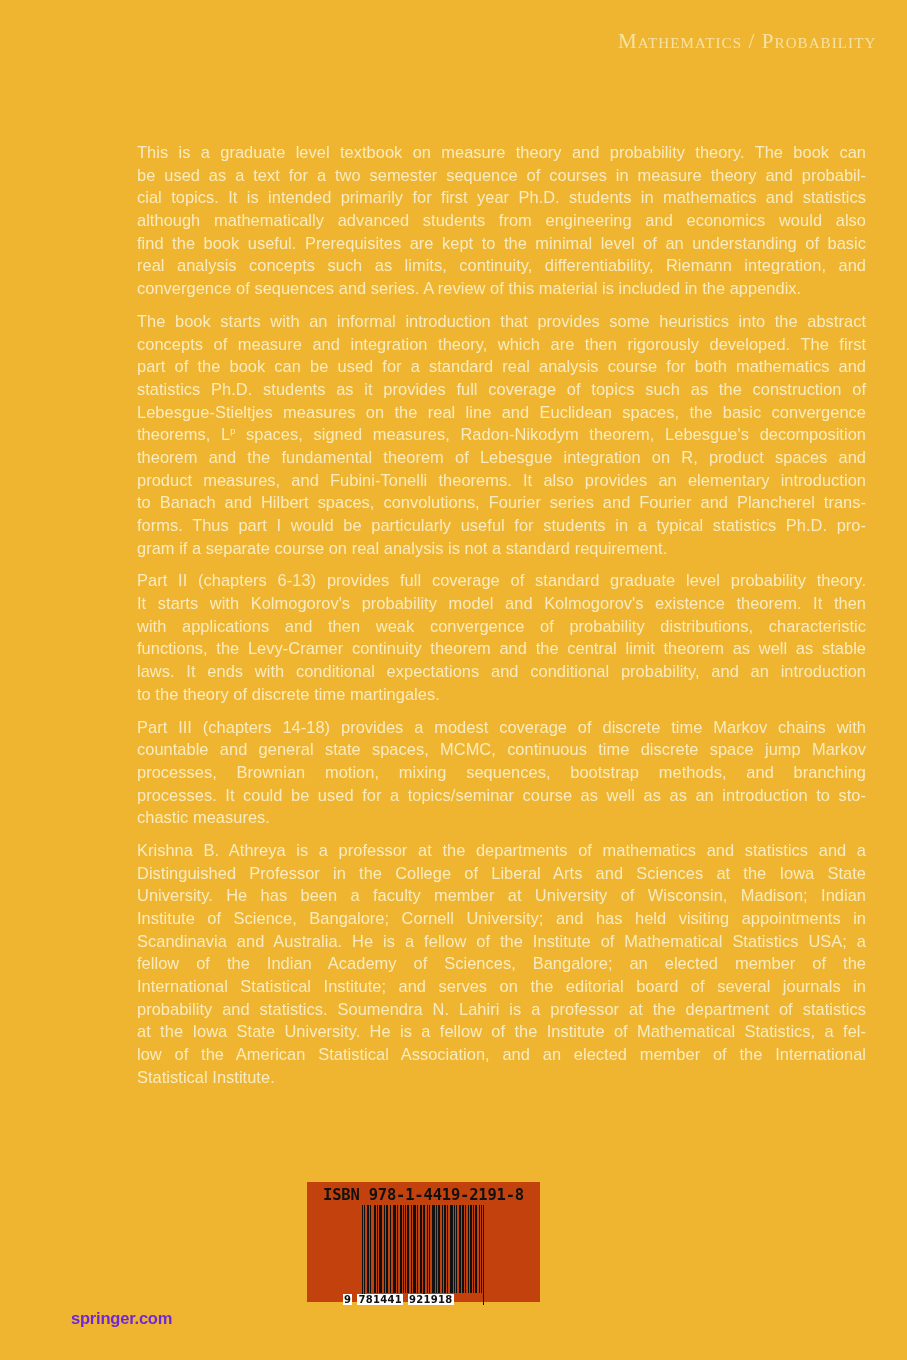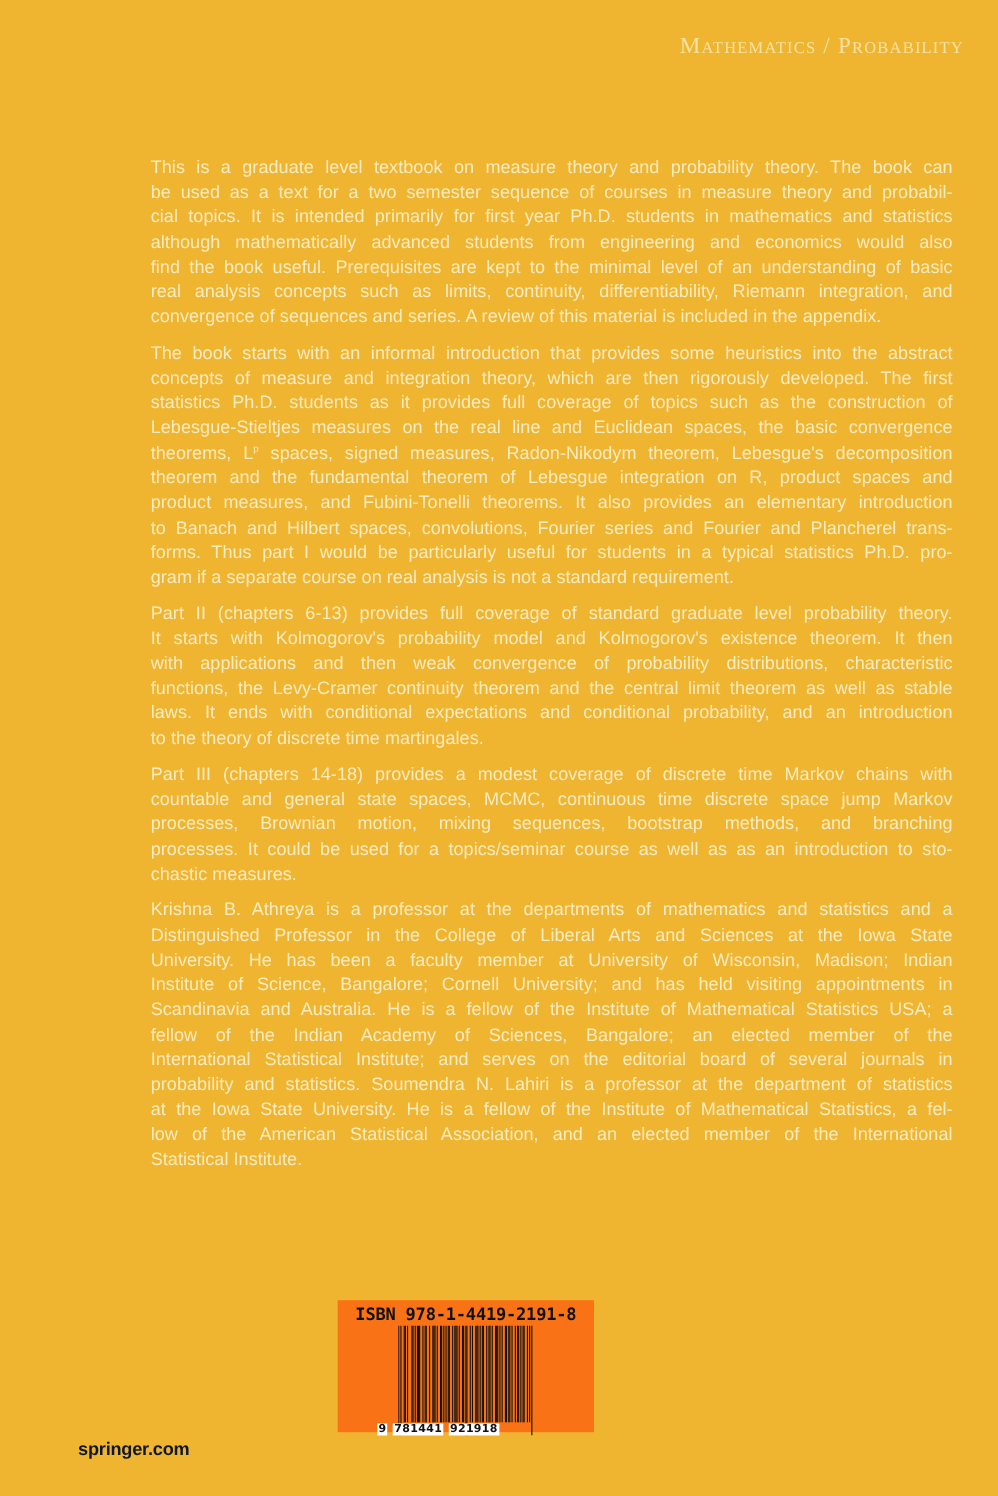--- a/index.html
+++ b/index.html
@@ -24,42 +24,42 @@
   .line {
     display: block; height: 22.7px; line-height: 22.7px;
     font-size: 16.4px; white-space: nowrap;
     text-align: justify; text-align-last: justify;
     letter-spacing: 0.05px;
   }
   .line.last { text-align-last: left; }
   .line sup { font-size: 9px; vertical-align: 6px; line-height: 0; }
   .barcode-box {
     position: absolute; left: 307px; top: 1182px; width: 233px; height: 120px;
-    background: #f97316;
+    background: #c2410c;
   }
   .isbn-text {
     position: absolute; left: 3px; top: 4px; width: 227px;
     font-family: "DejaVu Sans Mono", "Liberation Mono", monospace;
     font-size: 15.5px; font-weight: bold; color: #111; text-align: center;
     letter-spacing: -0.2px; white-space: nowrap;
   }
   .bars {
     position: absolute; left: 55px; top: 23px; width: 123px; height: 100px;
   }
   .ean-digits {
     position: absolute; left: 36px; top: 112px; width: 150px;
     font-family: "DejaVu Sans", sans-serif; font-size: 10px; font-weight: bold;
     color: #111; white-space: nowrap;
     background: transparent;
   }
   .ean-digits span { background: #fff; padding: 0 1px; }
   .website {
     position: absolute; left: 71px; top: 1309px;
     font-family: "Liberation Sans", sans-serif; font-weight: bold;
-    font-size: 16.5px; color: #0f172a; letter-spacing: -0.2px;
+    font-size: 16.5px; color: #6d28d9; letter-spacing: -0.2px;
   }
 </style>
 </head>
 <body>
 
 <div>
 
   <div class="category">Mathematics / Probability</div>
 
   <div class="body-text" id="blurb">
@@ -68,20 +68,21 @@
         <span class="line">be used as a text for a two semester sequence of courses in measure theory and probabil-</span>
         <span class="line">cial topics. It is intended primarily for first year Ph.D. students in mathematics and statistics</span>
         <span class="line">although mathematically advanced students from engineering and economics would also</span>
         <span class="line">find the book useful. Prerequisites are kept to the minimal level of an understanding of basic</span>
         <span class="line">real analysis concepts such as limits, continuity, differentiability, Riemann integration, and</span>
         <span class="line last">convergence of sequences and series. A review of this material is included in the appendix.</span>
       </div>
       <div class="para">
         <span class="line">The book starts with an informal introduction that provides some heuristics into the abstract</span>
         <span class="line">concepts of measure and integration theory, which are then rigorously developed. The first</span>
+        <span class="line">part of the book can be used for a standard real analysis course for both mathematics and</span>
         <span class="line">statistics Ph.D. students as it provides full coverage of topics such as the construction of</span>
         <span class="line">Lebesgue-Stieltjes measures on the real line and Euclidean spaces, the basic convergence</span>
         <span class="line">theorems, L<sup>p</sup> spaces, signed measures, Radon-Nikodym theorem, Lebesgue's decomposition</span>
         <span class="line">theorem and the fundamental theorem of Lebesgue integration on R, product spaces and</span>
         <span class="line">product measures, and Fubini-Tonelli theorems. It also provides an elementary introduction</span>
         <span class="line">to Banach and Hilbert spaces, convolutions, Fourier series and Fourier and Plancherel trans-</span>
         <span class="line">forms. Thus part I would be particularly useful for students in a typical statistics Ph.D. pro-</span>
         <span class="line last">gram if a separate course on real analysis is not a standard requirement.</span>
       </div>
       <div class="para">

